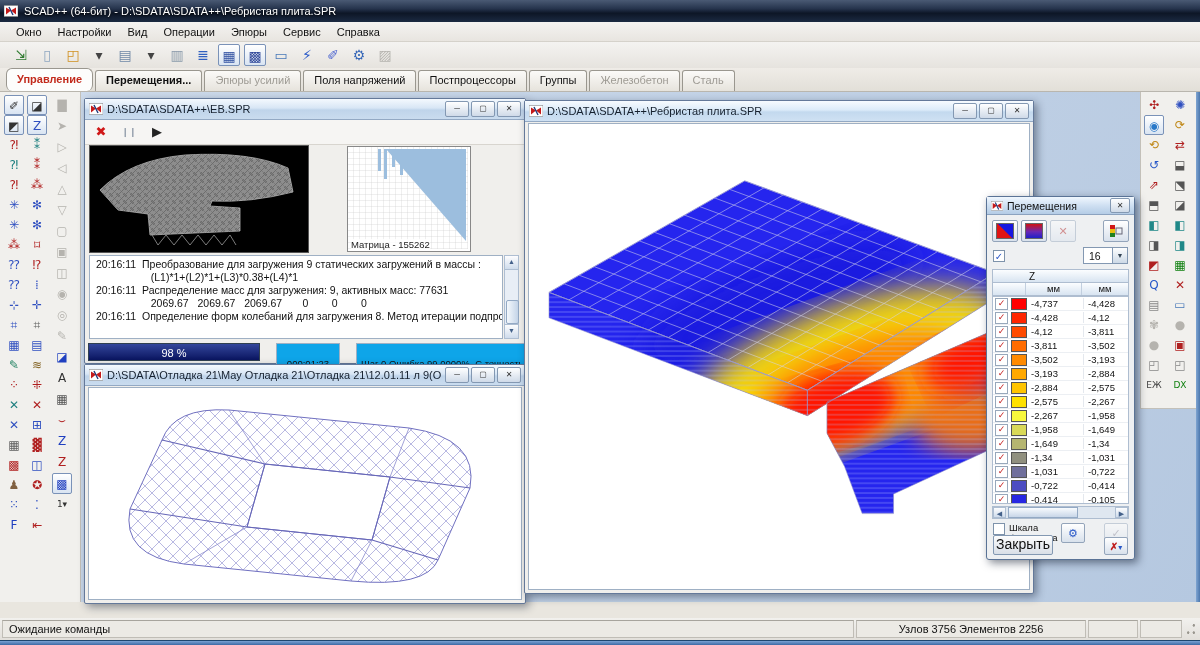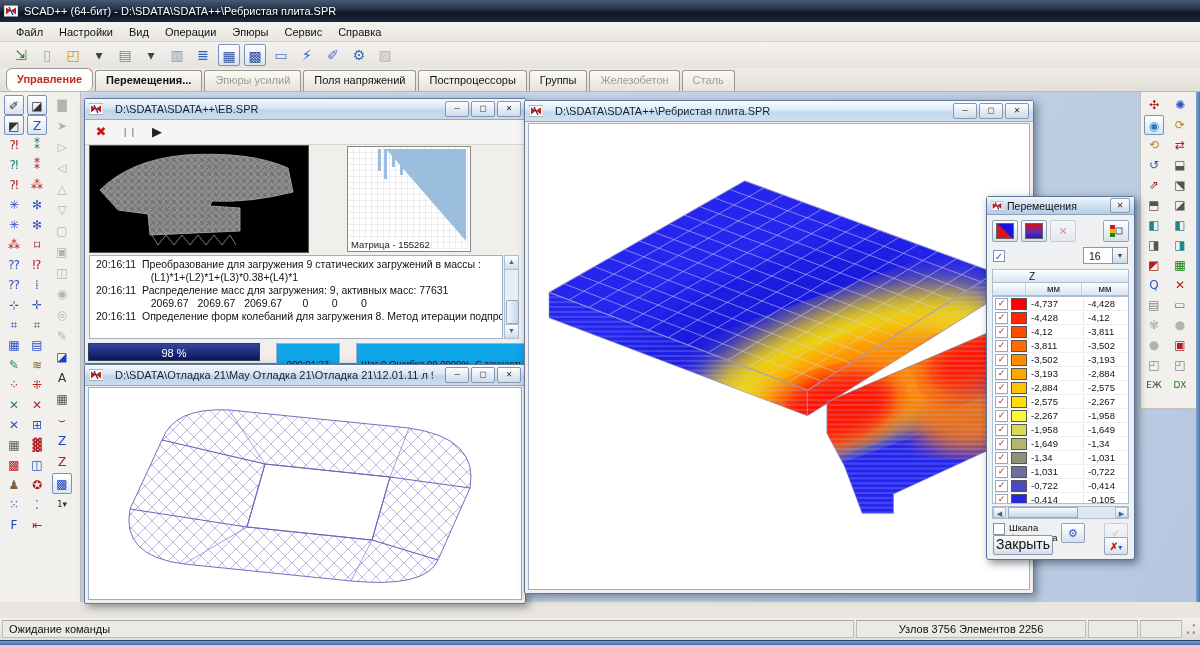--- a/index.html
+++ b/index.html
@@ -44,21 +44,21 @@
   .ticon.framed{border:1px solid #7a92b8;background:linear-gradient(#ffffff,#d9e4f2);
     border-radius:2px;box-sizing:border-box;}
   .ticon.dis{color:#b5b3ae !important;}
   #lcol1{left:4px;top:3px;} #lcol2{left:27px;top:3px;} #lcol3{left:52px;top:3px;}
   #rcol1{left:3px;top:3px;} #rcol2{left:29px;top:3px;}
   #lcol3 .ticon{height:21px;line-height:21px;}
   
   .win{position:absolute;border:1px solid #64799a;border-radius:2px;
     background:#f0efec;box-shadow:3px 3px 8px rgba(20,30,50,.45);}
   .wtbar{height:20px;background:linear-gradient(#f4f9fe,#d8e6f5 45%,#bfd4ea 55%,#cadcef);
-    border-bottom:1px solid #93a9c4;display:flex;align-items:center;padding:0 4px;gap:12px;}
+    border-bottom:1px solid #93a9c4;display:flex;align-items:center;padding:0 4px;gap:4px;}
   .wtbar .wtitle{flex:1;font-size:11px;color:#15202e;white-space:nowrap;overflow:hidden;}
   .wbtns{display:flex;gap:2px;}
   .wbtn{width:22px;height:14px;font-size:8px;line-height:13px;text-align:center;
     background:linear-gradient(#ffffff,#cfdae8);border:1px solid #8398b2;border-radius:2px;
     cursor:pointer;color:#333;}
   
   #solvtb{height:24px;background:#f6f5f3;border-bottom:1px solid #d8d5cf;
     display:flex;align-items:center;padding-left:6px;gap:8px;}
   #solvtb .ticon{font-size:13px;}
   #blackview{position:absolute;left:4px;top:46px;width:218px;height:106px;background:#000;
@@ -176,21 +176,21 @@
   </svg>
 
   <div id="titlebar">
     <svg class="scad-ico" style="margin-left:4px">
         <use href="#scadlogo"></use>
       </svg>
     <span class="ttext">SCAD++ (64-бит) - D:\SDATA\SDATA++\Ребристая плита.SPR</span>
   </div>
 
   <div id="menubar">
-    <span class="mitem">Файл</span>
+    <span class="mitem">Окно</span>
     <span class="mitem">Настройки</span>
     <span class="mitem">Вид</span>
     <span class="mitem">Операции</span>
     <span class="mitem">Эпюры</span>
     <span class="mitem">Сервис</span>
     <span class="mitem">Справка</span>
   </div>
 
   <div id="maintb">
       <span class="ticon" style="color: rgb(47, 122, 47);">⇲</span>

